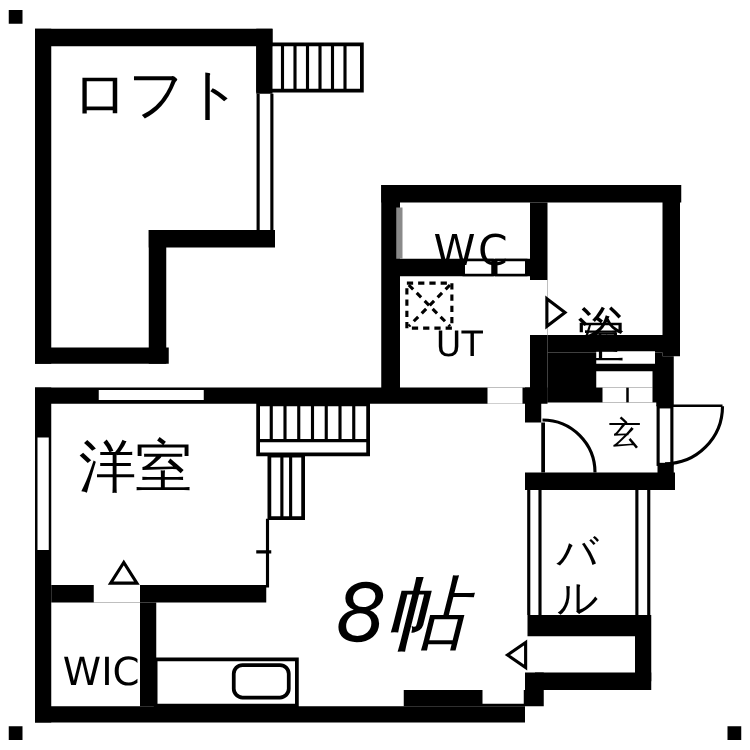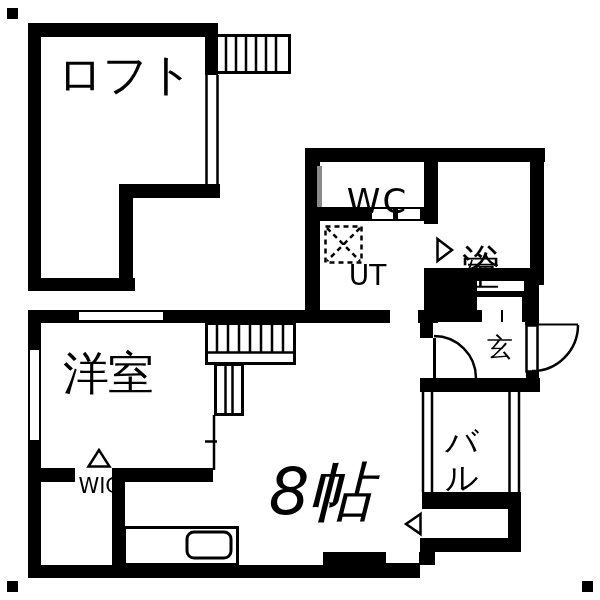--- a/index.html
+++ b/index.html
@@ -115,21 +115,21 @@
   <div class="lbl" style="left:335px;top:184px;width:85px;font-size:34px;letter-spacing:2px;">WC</div>
 
   <div class="lbl vtext" style="left:462px;top:170px;height:100px;font-size:38px;letter-spacing:6px;">浴室</div>
 
   <div class="lbl" style="left:330px;top:262px;width:75px;font-size:28px;">UT</div>
 
   <div class="lbl heavy" style="left:30px;top:350px;width:156px;font-size:46px;">洋室</div>
 
   <div class="lbl heavy" style="left:240px;top:460px;width:160px;font-size:64px;font-style:italic;">8帖</div>
 
-  <div class="lbl" style="left:42px;top:476px;width:78px;font-size:21px;text-align:right;">WIC</div>
+  <div class="lbl" style="left:42px;top:523px;width:78px;font-size:31px;">WIC</div>
 
   <div class="lbl" style="left:485px;top:334px;width:30px;font-size:26px;">玄</div>
 
   <div class="lbl vtext" style="left:446px;top:400px;height:88px;font-size:33px;letter-spacing:2px;">バル</div>
 
   <div class="mark" style="left:7px;top:8px;"></div>
   <div class="mark" style="left:7px;top:581px;"></div>
   <div class="mark" style="left:582px;top:581px;"></div>
 
 </div>

